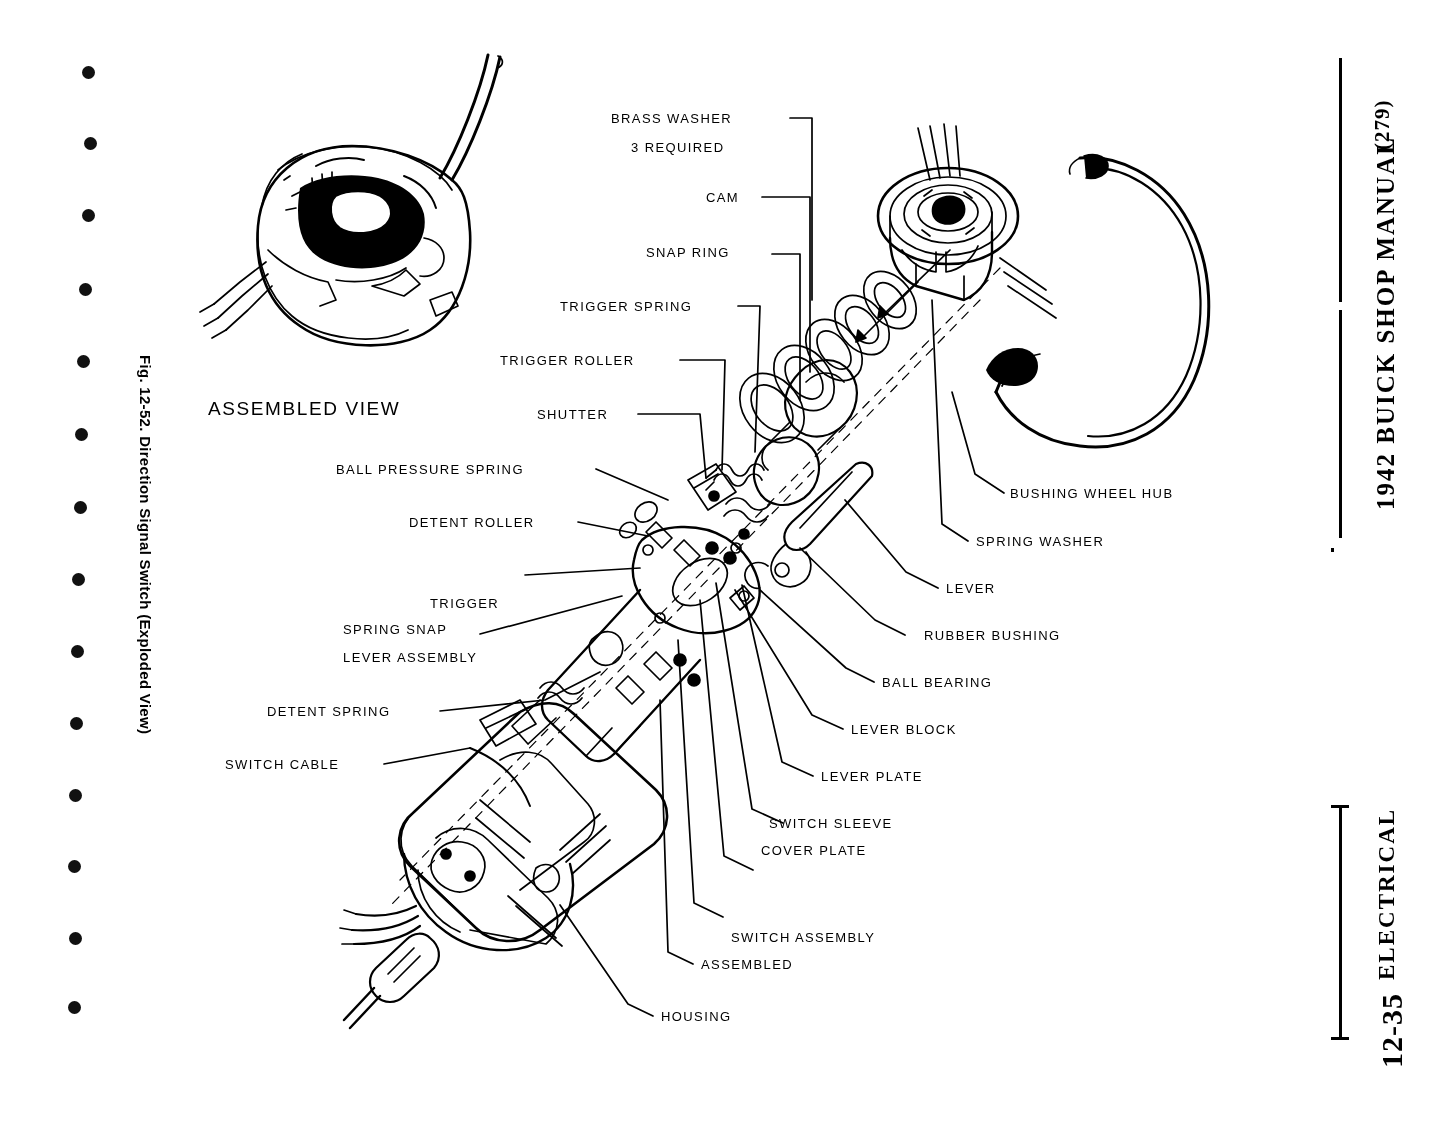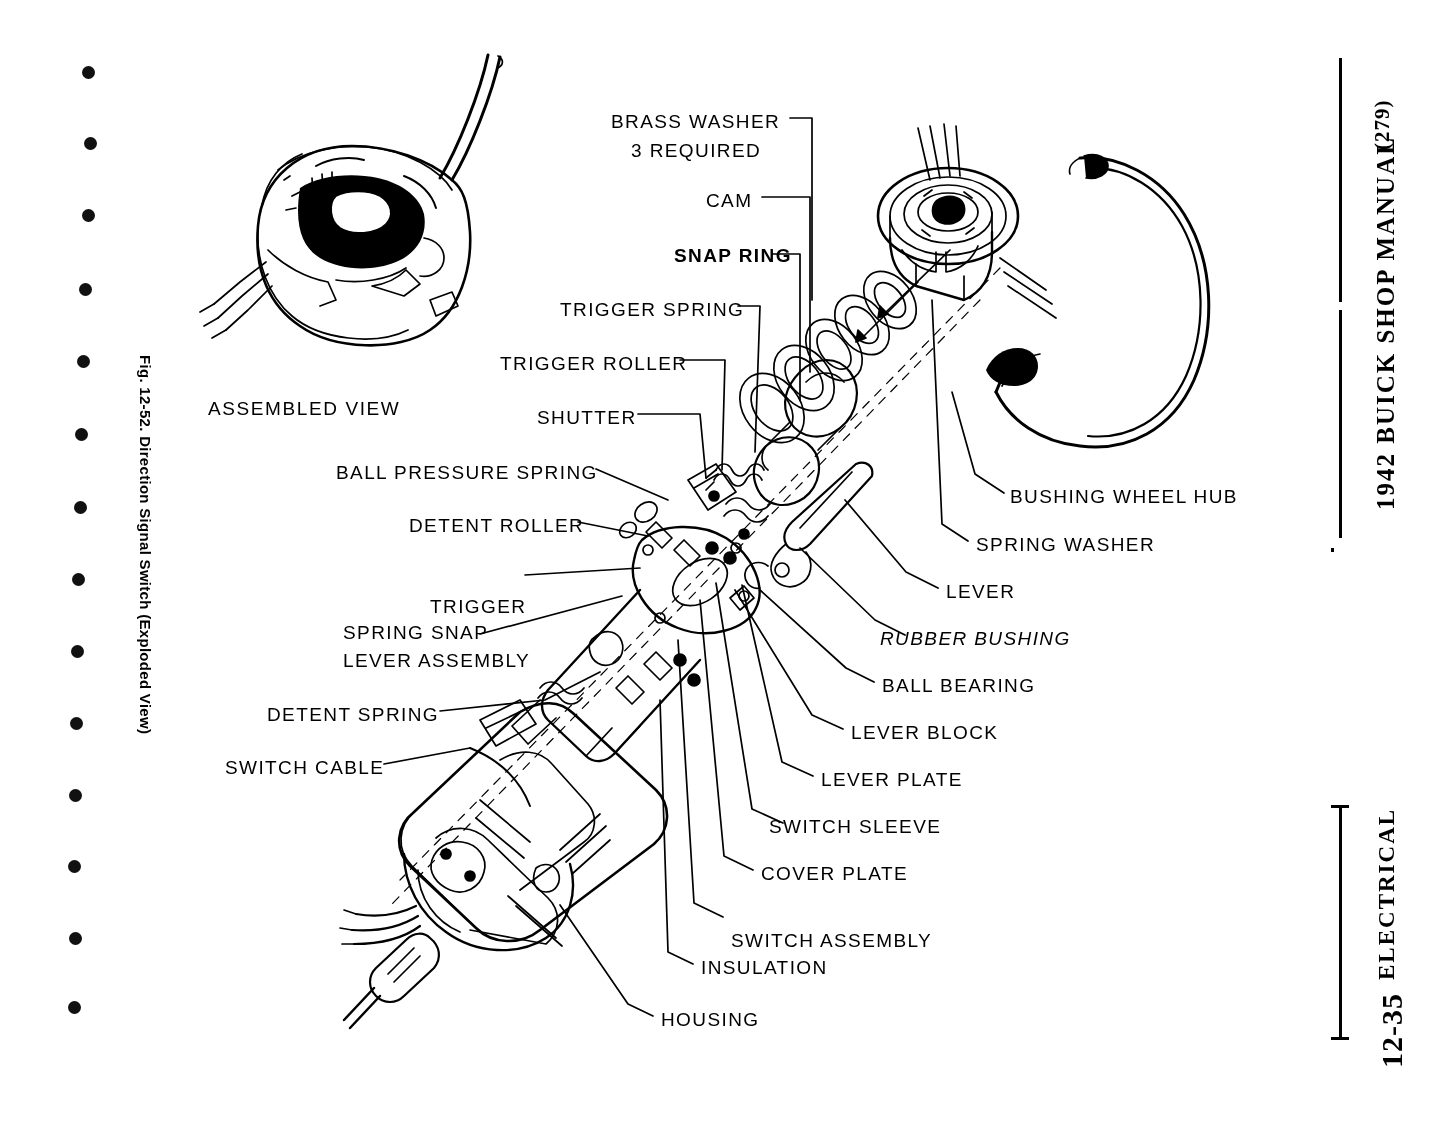--- a/index.html
+++ b/index.html
@@ -20,21 +20,21 @@
   .vtext.down{transform:rotate(90deg);}
 
   .hdr-page{font-size:21px;font-weight:bold;letter-spacing:1px;font-family:"Liberation Serif",serif;}
   .hdr-title{font-size:25px;font-weight:bold;letter-spacing:2px;font-family:"Liberation Serif",serif;}
   .hdr-elec{font-size:23px;font-weight:bold;letter-spacing:2px;font-family:"Liberation Serif",serif;}
   .hdr-num{font-size:30px;font-weight:bold;letter-spacing:1px;font-family:"Liberation Serif",serif;}
 
   .figcap{font-size:15px;font-weight:bold;font-family:"Liberation Sans",sans-serif;letter-spacing:.3px;}
 
   
-  .lbl{position:absolute;font-size:19px;letter-spacing:1.4px;white-space:nowrap;
+  .lbl{position:absolute;font-size:13px;letter-spacing:1.4px;white-space:nowrap;
        font-family:"Liberation Sans",sans-serif;color:#000;}
 
   .assembled{position:absolute;font-size:19px;letter-spacing:1.6px;white-space:nowrap;}
 
   svg.art{position:absolute;left:0;top:0;width:1438px;height:1128px;pointer-events:none;}
 </style>
 </head>
 <body>
 
 <div class="page">
@@ -66,43 +66,43 @@
   <div class="vtext up hdr-elec" style="left:1374px;top:980px;">ELECTRICAL</div>
   <div class="vtext up hdr-num" style="left:1375px;top:1068px;">12-35</div>
 
   <div class="vtext down figcap" style="left:154px;top:355px;">Fig. 12-52.   Direction Signal Switch (Exploded View)</div>
 
   <div class="assembled" style="left:192px;top:398px;margin-left:16px;">ASSEMBLED VIEW</div>
 
   <div class="lbl" style="left:611px;top:111px;">BRASS WASHER</div>
   <div class="lbl" style="left:631px;top:140px;">3 REQUIRED</div>
   <div class="lbl" style="left:706px;top:190px;">CAM</div>
-  <div class="lbl" style="left:674px;top:245px;font-weight:bold;">SNAP RING</div>
+  <div class="lbl" style="left:646px;top:245px;">SNAP RING</div>
   <div class="lbl" style="left:560px;top:299px;">TRIGGER SPRING</div>
   <div class="lbl" style="left:500px;top:353px;">TRIGGER ROLLER</div>
   <div class="lbl" style="left:537px;top:407px;">SHUTTER</div>
   <div class="lbl" style="left:336px;top:462px;">BALL PRESSURE SPRING</div>
   <div class="lbl" style="left:409px;top:515px;">DETENT ROLLER</div>
   <div class="lbl" style="left:430px;top:568px;margin-top:28px;">TRIGGER</div>
   <div class="lbl" style="left:343px;top:622px;">SPRING SNAP</div>
   <div class="lbl" style="left:343px;top:650px;">LEVER ASSEMBLY</div>
   <div class="lbl" style="left:267px;top:704px;text-align:center;">DETENT SPRING</div>
   <div class="lbl" style="left:225px;top:757px;">SWITCH CABLE</div>
 
   <div class="lbl" style="left:1010px;top:486px;">BUSHING WHEEL HUB</div>
   <div class="lbl" style="left:976px;top:534px;">SPRING WASHER</div>
   <div class="lbl" style="left:946px;top:581px;">LEVER</div>
-  <div class="lbl" style="left:880px;top:628px;font-style:italic;">RUBBER BUSHING</div>
+  <div class="lbl" style="left:924px;top:628px;">RUBBER BUSHING</div>
   <div class="lbl" style="left:882px;top:675px;">BALL BEARING</div>
   <div class="lbl" style="left:851px;top:722px;">LEVER BLOCK</div>
   <div class="lbl" style="left:821px;top:769px;">LEVER PLATE</div>
   <div class="lbl" style="left:769px;top:816px;">SWITCH SLEEVE</div>
-  <div class="lbl" style="left:761px;top:863px;">COVER PLATE</div>
+  <div class="lbl" style="left:761px;top:843px;">COVER PLATE</div>
   <div class="lbl" style="left:731px;top:930px;">SWITCH ASSEMBLY</div>
-  <div class="lbl" style="left:701px;top:957px;">INSULATION</div>
+  <div class="lbl" style="left:701px;top:957px;">ASSEMBLED</div>
   <div class="lbl" style="left:661px;top:1009px;">HOUSING</div>
 
   <svg class="art" viewBox="0 0 1438 1128">
     <g fill="none" stroke="#000" stroke-width="1.7" stroke-linecap="round" stroke-linejoin="round">
 
       <path d="M790 118 L812 118 L812 300"></path>
       <path d="M762 197 L810 197 L810 372"></path>
       <path d="M772 254 L800 254 L800 400"></path>
       <path d="M738 306 L760 306 L755 452"></path>
       <path d="M680 360 L725 360 L722 470"></path>

